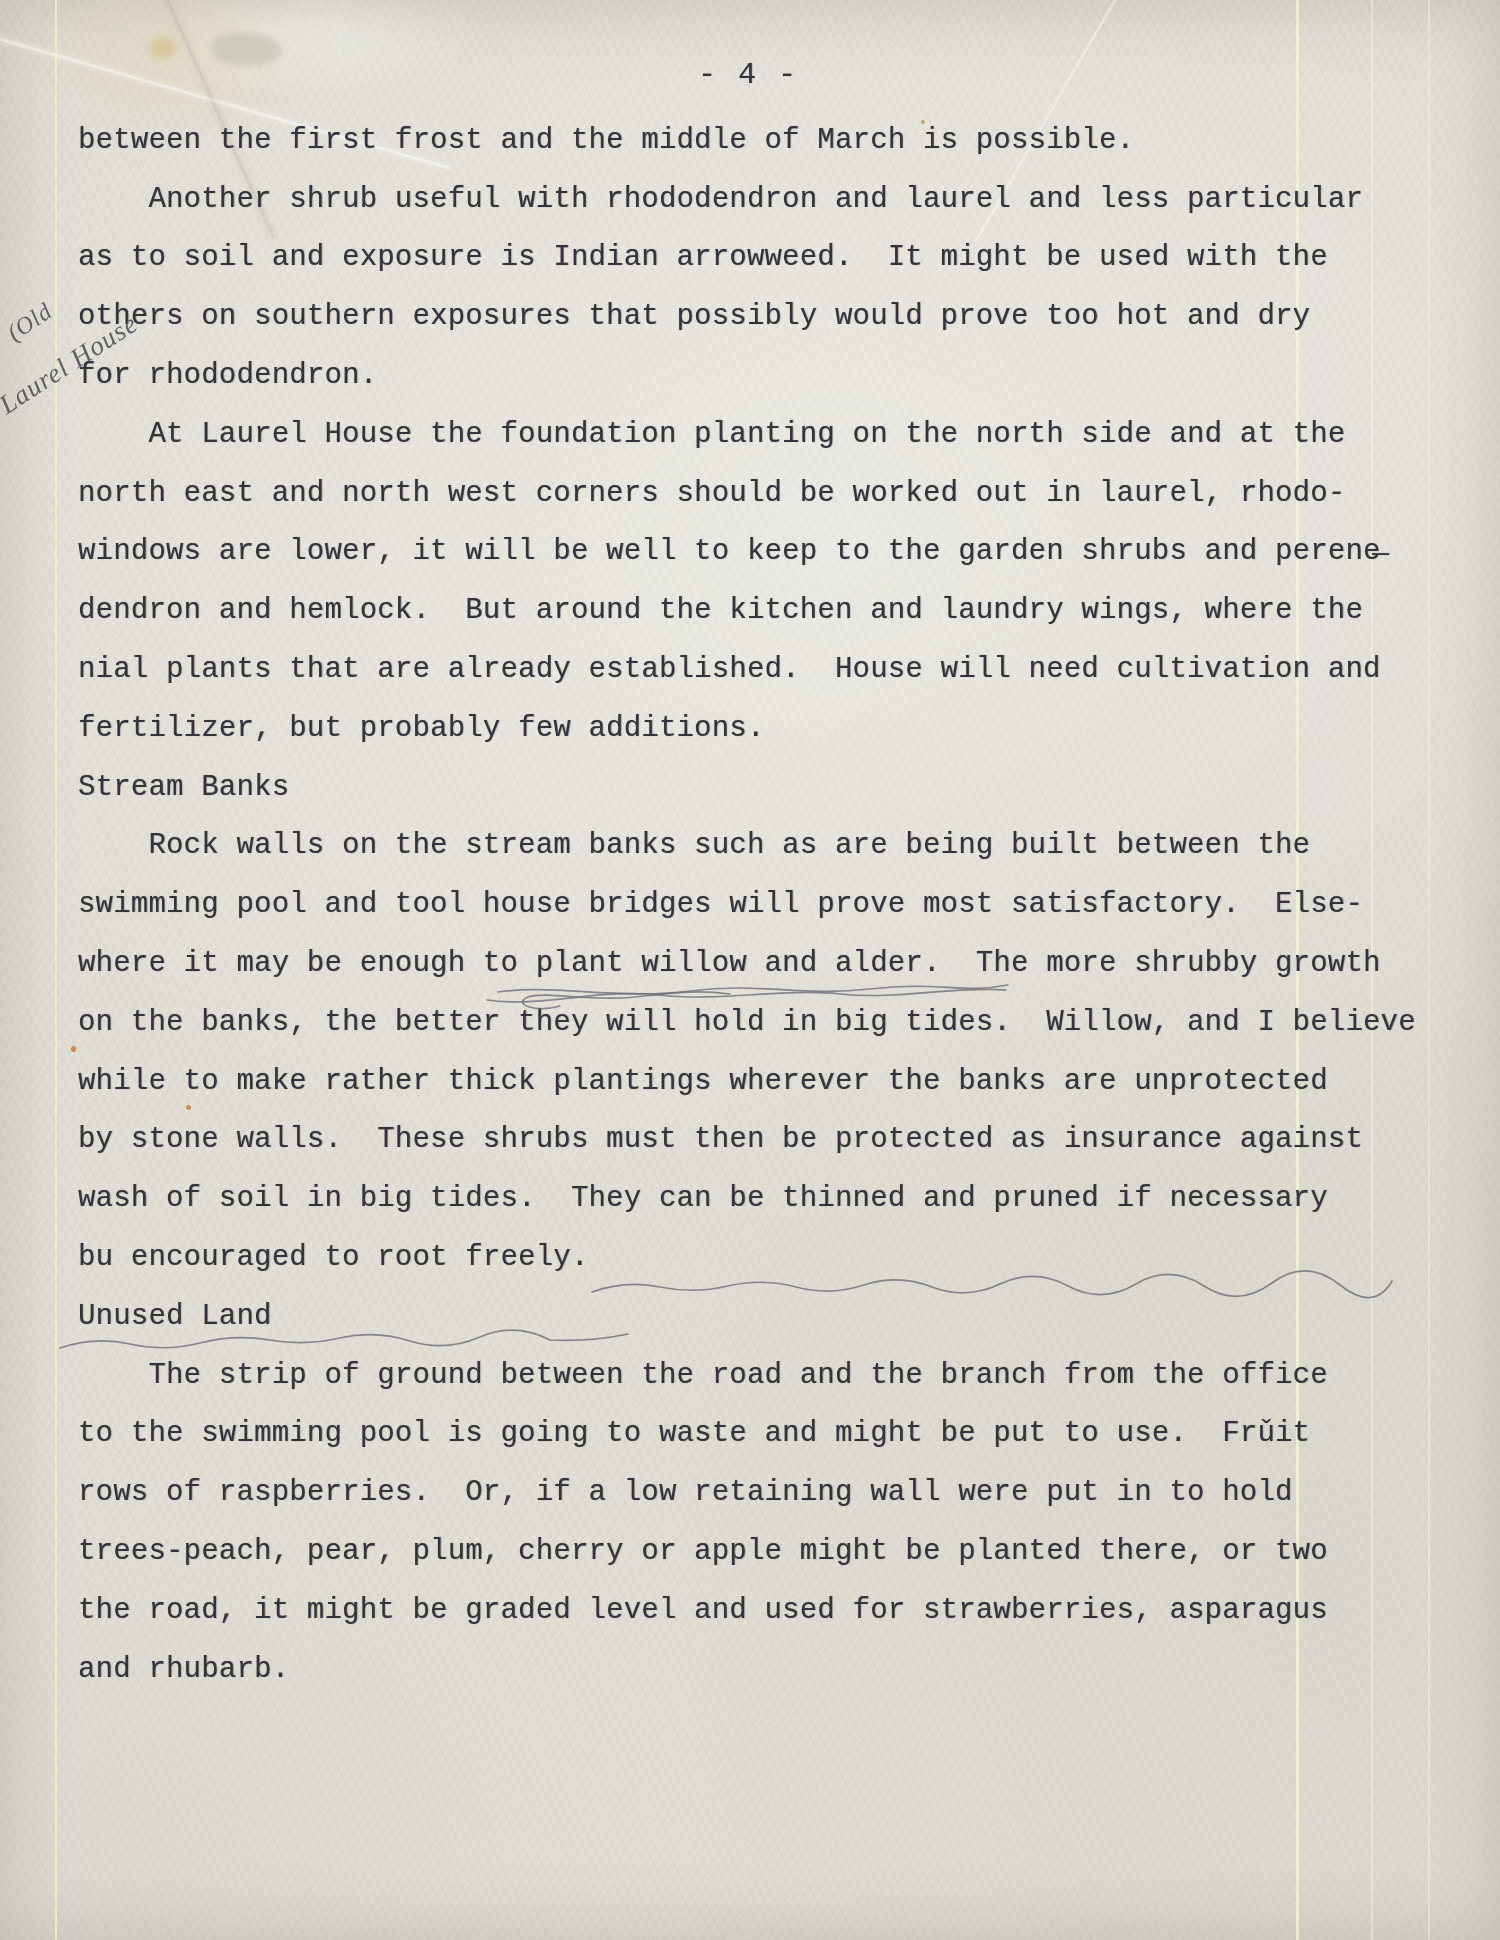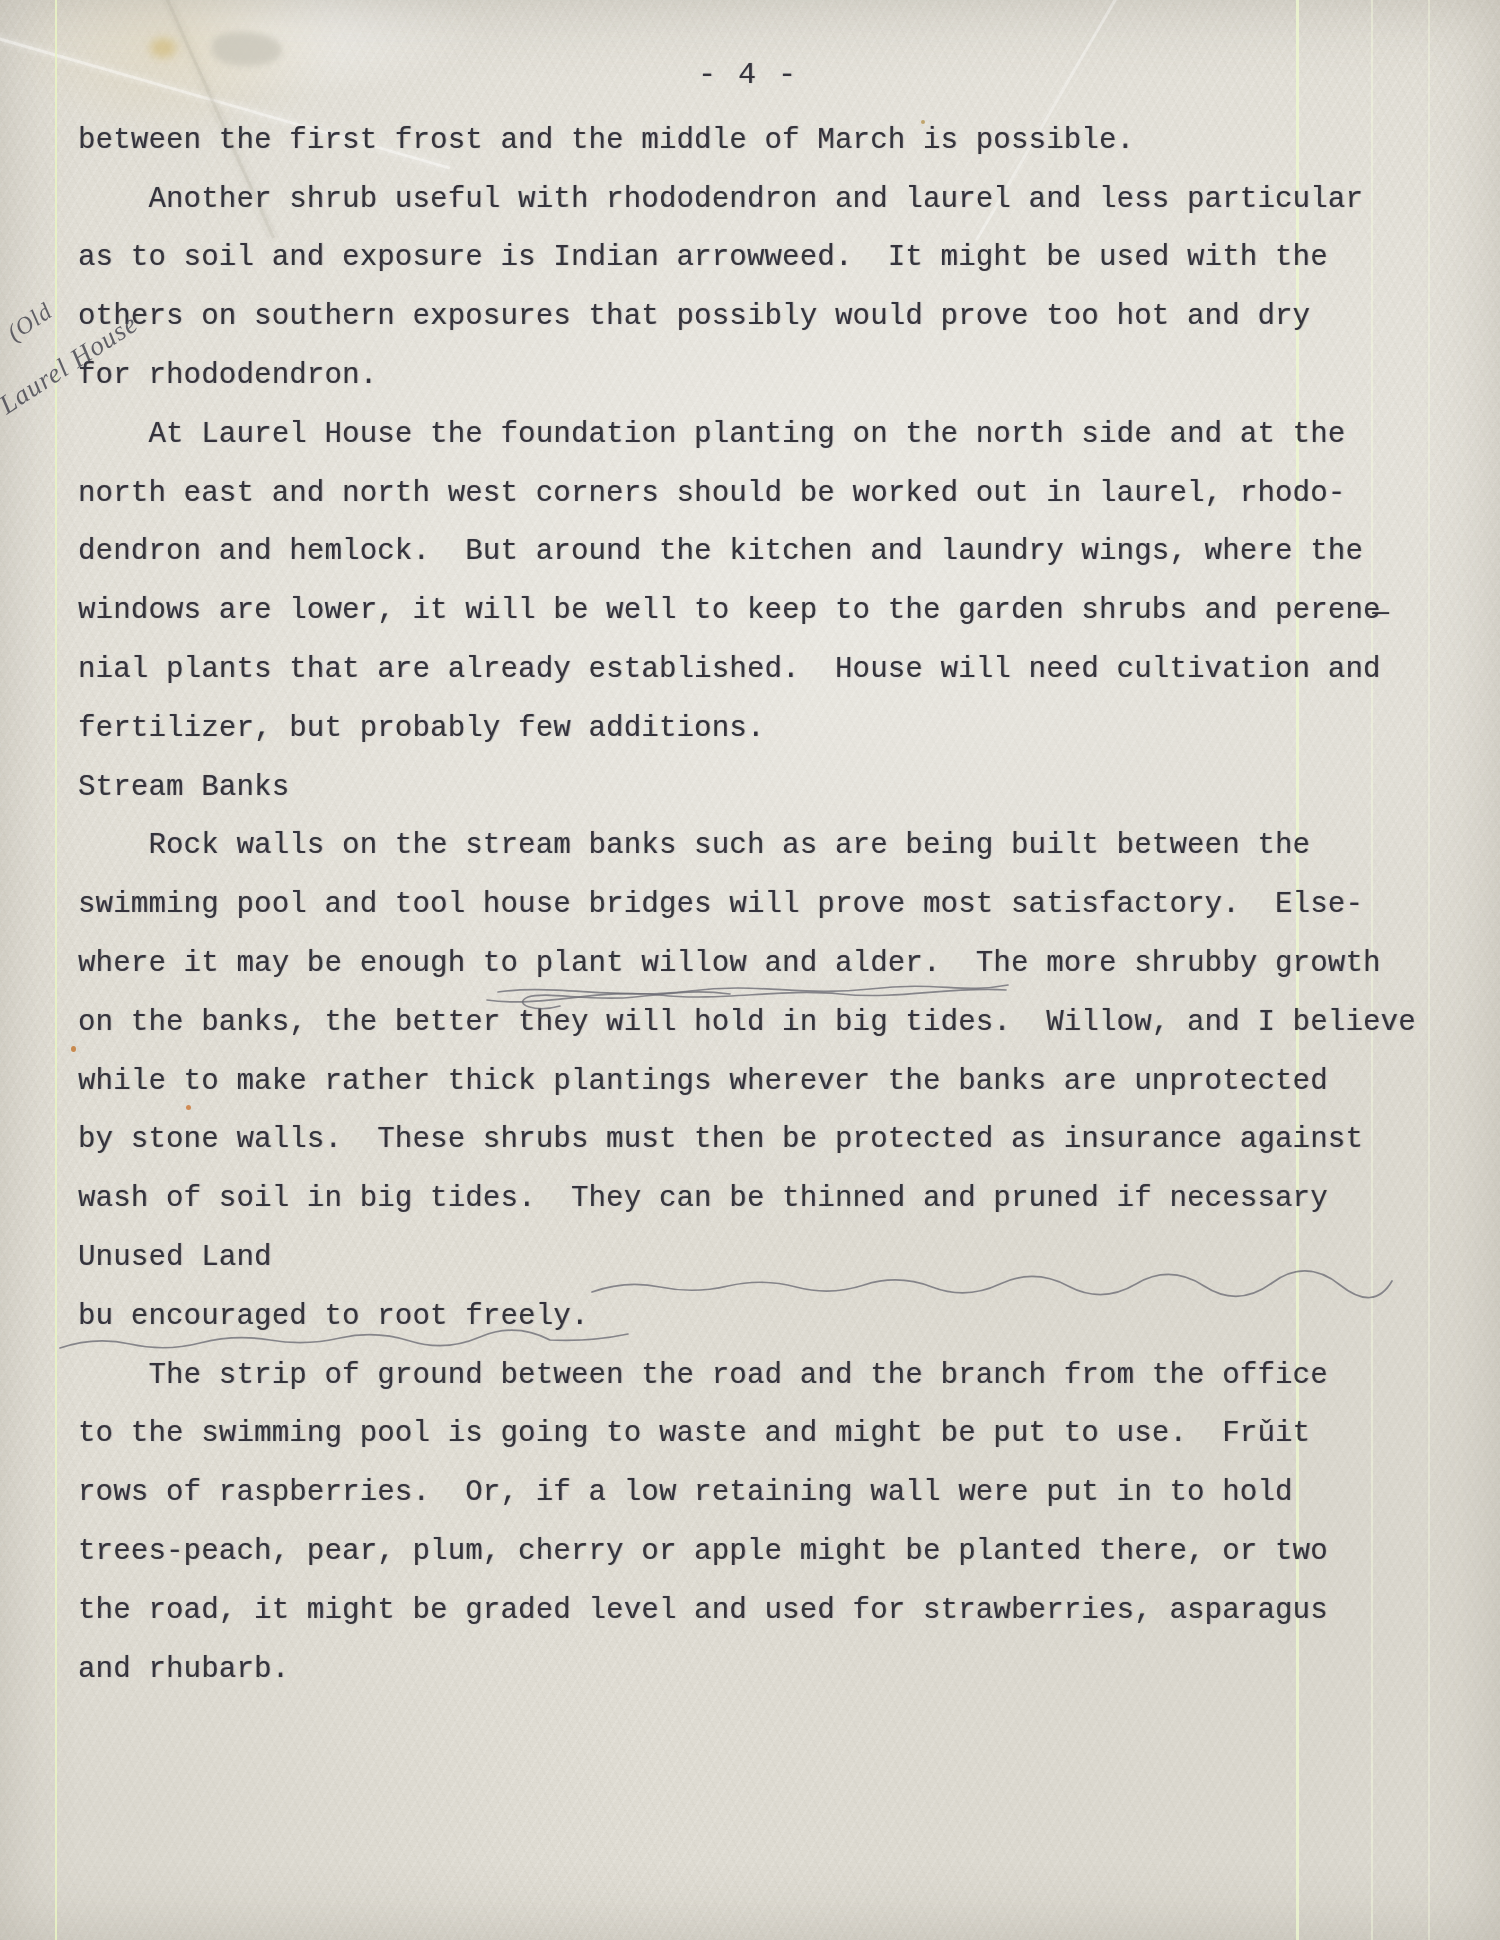--- a/index.html
+++ b/index.html
@@ -80,34 +80,34 @@
   <div class="page-number ink">- 4 -</div>
 
   <div class="typed-block" id="typed-block">
       <div class="typed-line">between the first frost and the middle of March is possible.</div>
       <div class="typed-line">    Another shrub useful with rhododendron and laurel and less particular</div>
       <div class="typed-line">as to soil and exposure is Indian arrowweed.  It might be used with the</div>
       <div class="typed-line">others on southern exposures that possibly would prove too hot and dry</div>
       <div class="typed-line">for rhododendron.</div>
       <div class="typed-line">    At Laurel House the foundation planting on the north side and at the</div>
       <div class="typed-line">north east and north west corners should be worked out in laurel, rhodo-</div>
+      <div class="typed-line">windows are lower, it will be well to keep to the garden shrubs and perene̶</div>
       <div class="typed-line">dendron and hemlock.  But around the kitchen and laundry wings, where the</div>
-      <div class="typed-line">windows are lower, it will be well to keep to the garden shrubs and perene̶</div>
       <div class="typed-line">nial plants that are already established.  House will need cultivation and</div>
       <div class="typed-line">fertilizer, but probably few additions.</div>
       <div class="typed-line heading">Stream Banks</div>
       <div class="typed-line">    Rock walls on the stream banks such as are being built between the</div>
       <div class="typed-line">swimming pool and tool house bridges will prove most satisfactory.  Else-</div>
       <div class="typed-line">where it may be enough to plant willow and alder.  The more shrubby growth</div>
       <div class="typed-line">on the banks, the better they will hold in big tides.  Willow, and I believe</div>
       <div class="typed-line">while to make rather thick plantings wherever the banks are unprotected</div>
       <div class="typed-line">by stone walls.  These shrubs must then be protected as insurance against</div>
       <div class="typed-line">wash of soil in big tides.  They can be thinned and pruned if necessary</div>
+      <div class="typed-line">bu encouraged to root freely.</div>
       <div class="typed-line heading">Unused Land</div>
-      <div class="typed-line">bu encouraged to root freely.</div>
       <div class="typed-line">    The strip of ground between the road and the branch from the office</div>
       <div class="typed-line">to the swimming pool is going to waste and might be put to use.  Frǔit</div>
       <div class="typed-line">rows of raspberries.  Or, if a low retaining wall were put in to hold</div>
       <div class="typed-line">trees-peach, pear, plum, cherry or apple might be planted there, or two</div>
       <div class="typed-line">the road, it might be graded level and used for strawberries, asparagus</div>
       <div class="typed-line">and rhubarb.</div>
     </div>
 
   <div class="margin-note n1">(Old</div>
   <div class="margin-note n2">Laurel House</div>

